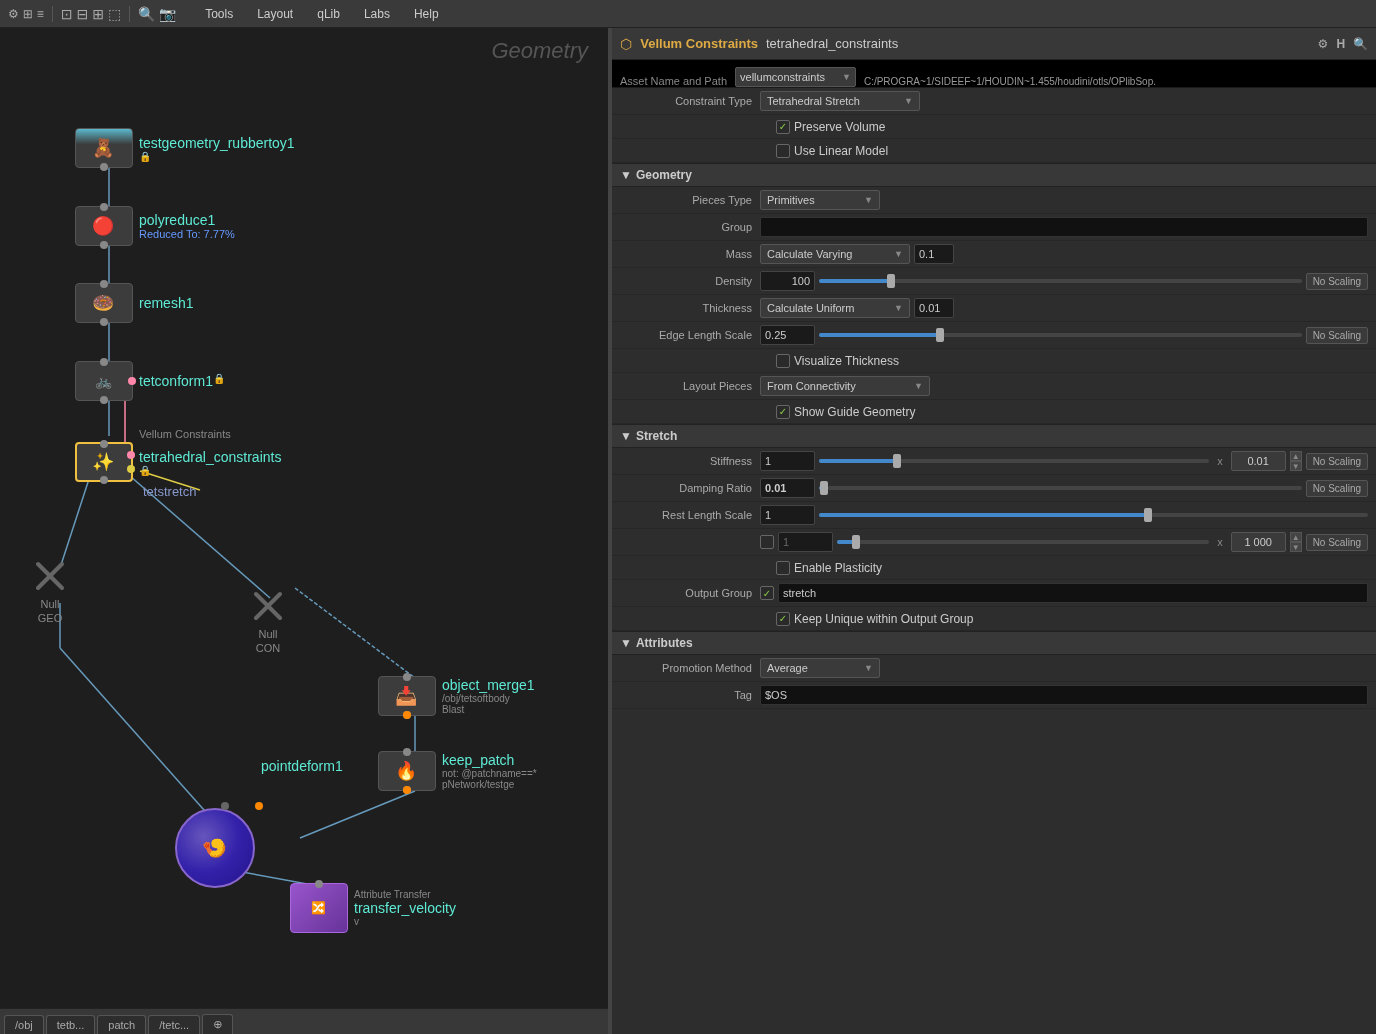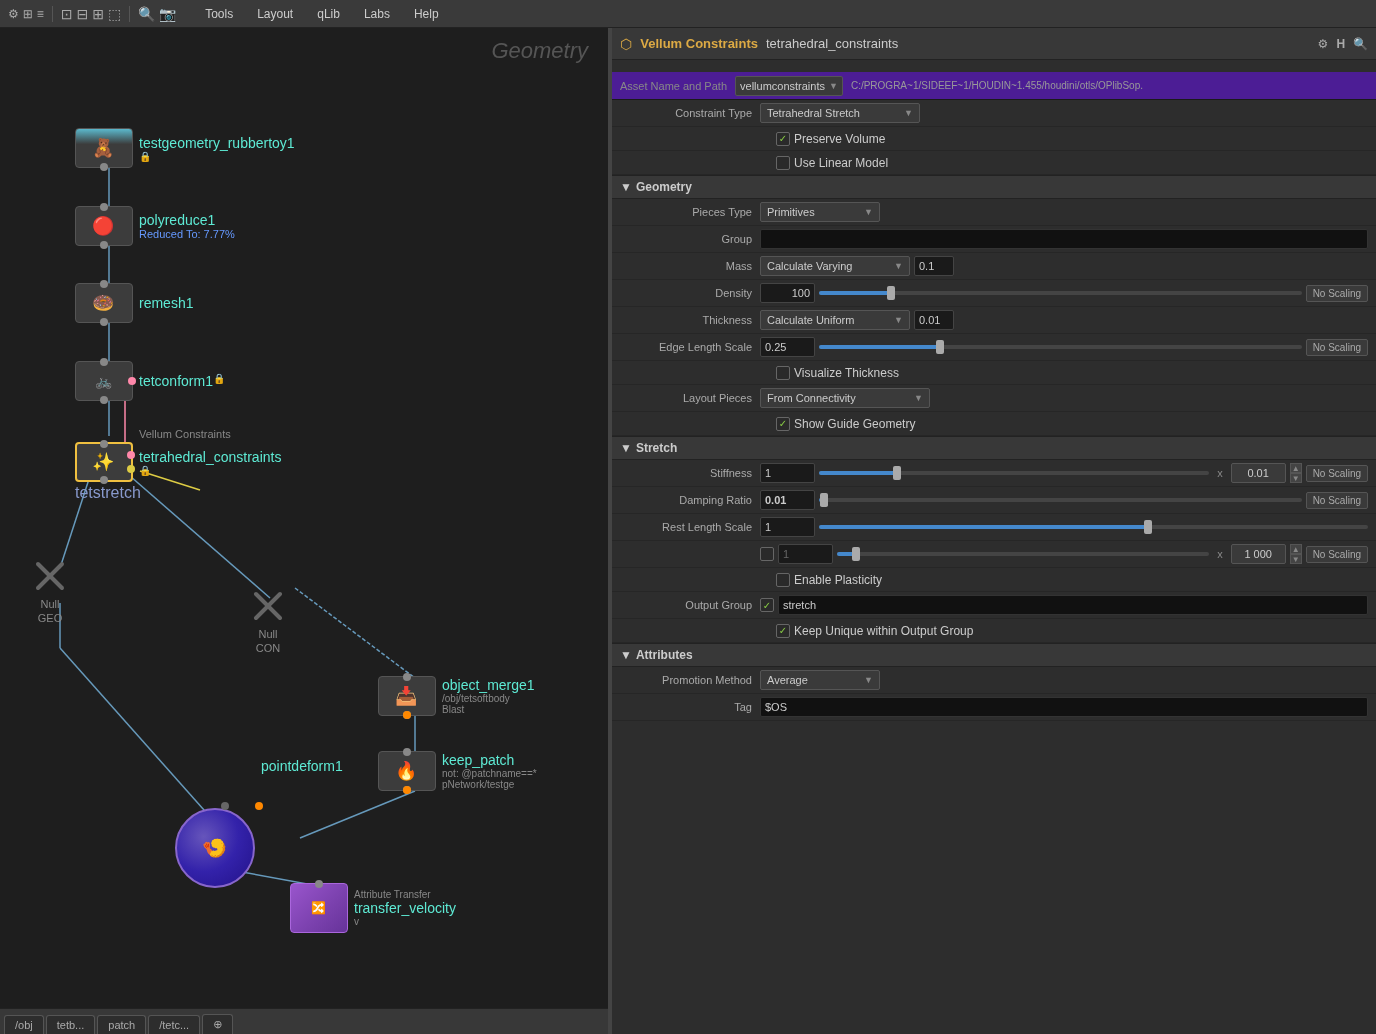--- a/index.html
+++ b/index.html
@@ -177,45 +177,44 @@
     }
     .panel-header-icons {
       margin-left: auto;
       display: flex;
       gap: 8px;
       color: #aaa;
     }
 
     
     .path-bar {
-      background: #4c1d95;
+      background: #000000;
       height: 28px;
       display: flex;
-      align-items: center;
+      align-items: flex-end;
       padding: 0 8px;
       gap: 8px;
       border-bottom: 1px solid #1a1a1a;
       flex-shrink: 0;
-      margin-top: 12px;
     }
     .path-label {
       color: #888;
       font-size: 11px;
     }
     .path-dropdown {
       background: #3a3a3a;
       border: 1px solid #555;
       color: #ccc;
       font-size: 11px;
       padding: 2px 4px;
       border-radius: 2px;
       height: 20px;
       display: flex;
       align-items: center;
-      gap: 4px;
+      gap: 17px;
     }
     .path-value {
       color: #ccc;
       font-size: 11px;
       flex: 1;
     }
 
     
     .params-area {
       flex: 1;
@@ -550,21 +549,21 @@
             <div class="node-port port-top"></div>
             <div class="node-port port-bottom"></div>
             <div class="node-port port-right" style="background:#ff88aa;top:30%;"></div>
             <div class="node-port port-right" style="background:#ddcc44;top:70%;"></div>
           </div>
           <div style="display:flex;flex-direction:column;">
             <span class="node-label">tetrahedral_constraints</span>
             <span class="lock-icon">🔒</span>
           </div>
         </div>
-        <span style="color:#8899cc;font-size:16px;">tetstretch</span>
+        <span style="color:#8899cc;font-size:13px;margin-left:68px;">tetstretch</span>
       </div>
     </div>
 
     <div class="null-node" style="top:528px;left:30px;">
       <div style="position:relative;width:40px;height:40px;">
         <svg width="40" height="40">
           <line x1="8" y1="8" x2="32" y2="32" stroke="#666" stroke-width="4" stroke-linecap="round"></line>
           <line x1="32" y1="8" x2="8" y2="32" stroke="#666" stroke-width="4" stroke-linecap="round"></line>
         </svg>
       </div>

